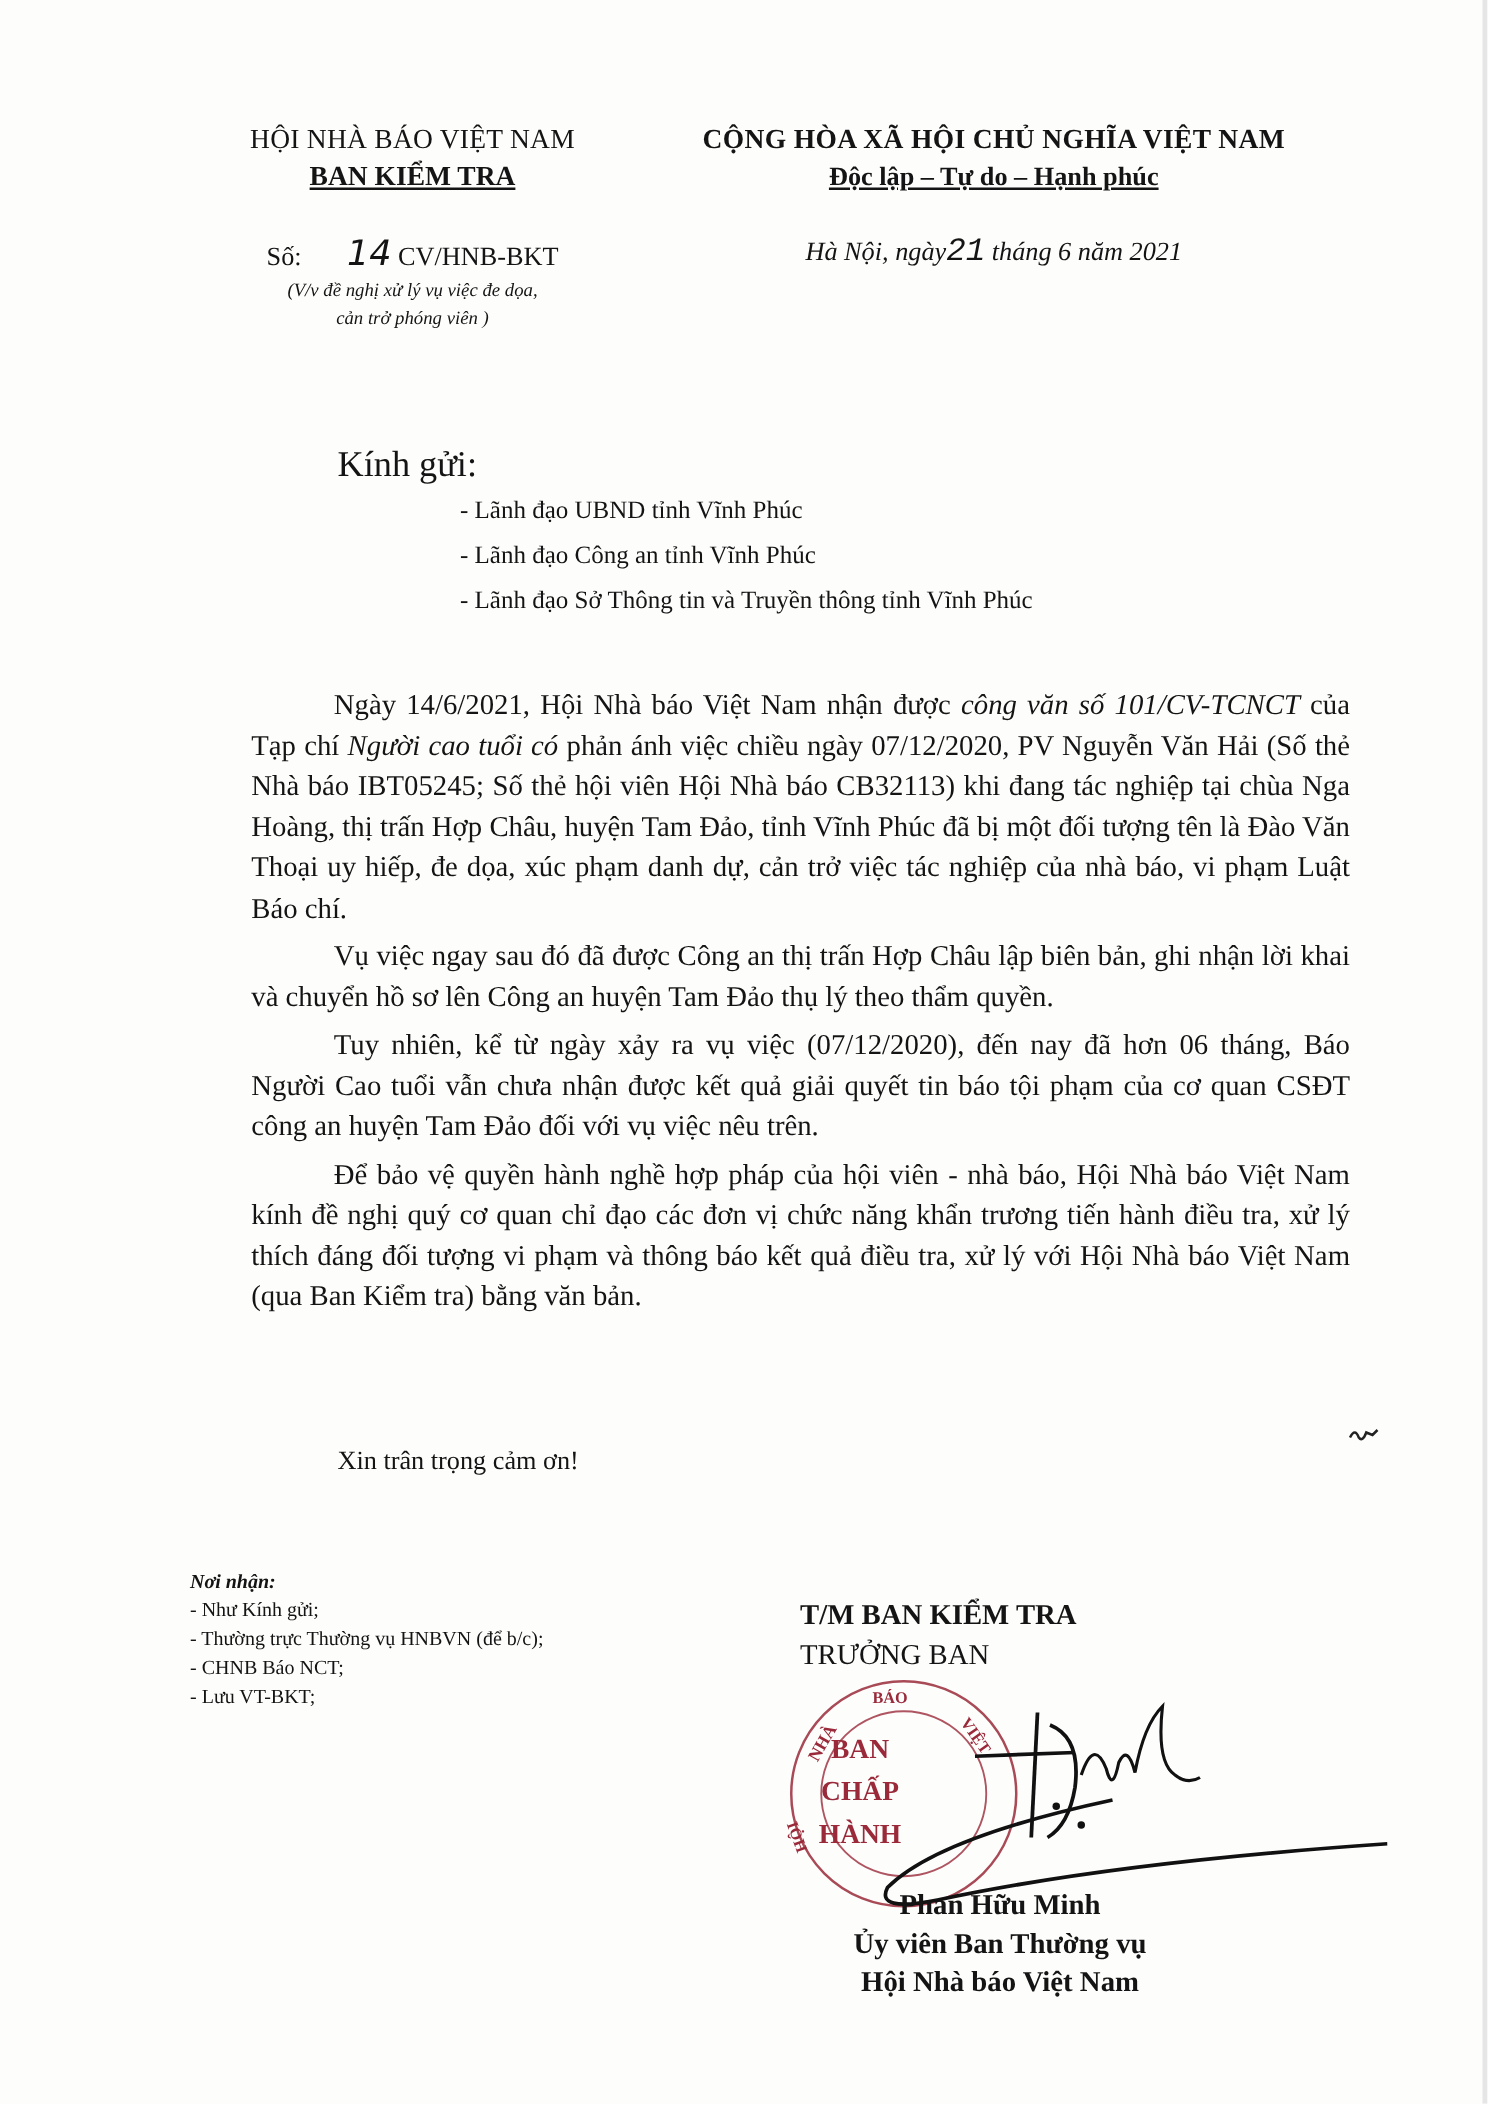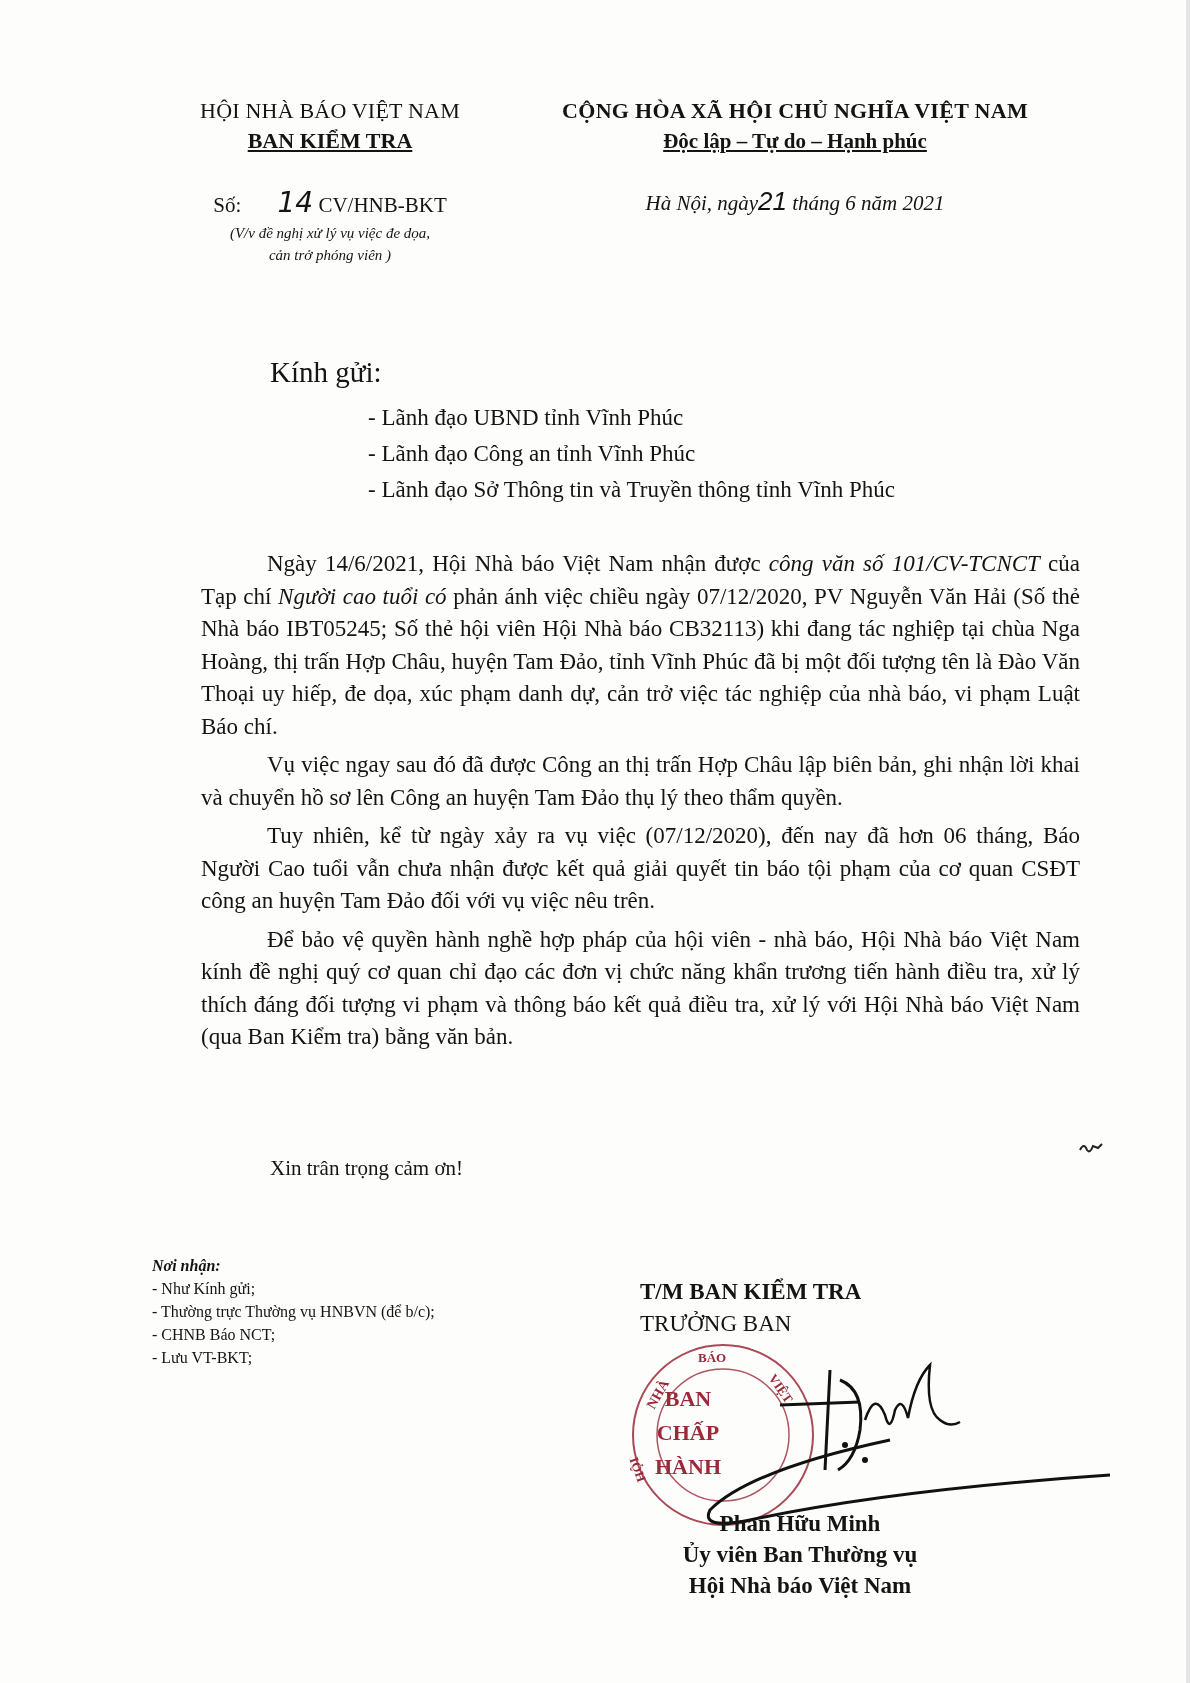--- a/index.html
+++ b/index.html
@@ -15,23 +15,23 @@
   .hdr-left { left: 150px; top: 96px; width: 360px; text-align: center; }
   .hdr-right { left: 515px; top: 96px; width: 560px; text-align: center; }
   .org { font-size: 22px; letter-spacing: 0.2px; line-height: 30px; }
   .dept { font-size: 22px; font-weight: bold; text-decoration: underline; line-height: 30px; display:inline-block; }
   .nation { font-size: 22px; font-weight: bold; line-height: 30px; letter-spacing: 0.3px; }
   .motto { font-size: 21px; font-weight: bold; text-decoration: underline; line-height: 30px; display:inline-block; }
   .docno { left: 150px; top: 186px; width: 360px; text-align: center; font-size: 21px; }
   .docno .num { font-family: "DejaVu Sans", sans-serif; font-size: 28px; font-weight: 300; font-style: italic; margin-left: 31px; }
   .subject { left: 150px; top: 222px; width: 360px; text-align: center; font-size: 15px; font-style: italic; line-height: 22px; }
   .dateline { left: 515px; top: 186px; width: 560px; text-align: center; font-size: 21px; font-style: italic; }
-  .dateline .day { font-family: Liberation Sans, sans-serif; font-size: 26px; font-style: italic; }
+  .dateline .day { font-family: Liberation Mono, monospace; font-size: 26px; font-style: italic; }
   .kinhgui { left: 270px; top: 356px; font-size: 29px; }
-  .recips { left: 368px; top: 400px; font-size: 23px; line-height: 36px; }
+  .recips { left: 368px; top: 390px; font-size: 20px; line-height: 36px; }
   .body {
     left: 200px; top: 548px; width: 880px;
     font-size: 23px; line-height: 32.5px; text-align: justify;
   }
   .body p { margin: 0 0 6px 1px; text-indent: 66px; }
   .thanks { left: 270px; top: 1156px; font-size: 21px; }
   .noinhan { left: 152px; top: 1254px; font-size: 16px; line-height: 23px; }
   .noinhan .ttl { font-weight: bold; font-style: italic; }
   .sig-block { left: 640px; top: 1276px; width: 320px; }
   .sig-title1 { font-size: 23px; font-weight: bold; line-height: 32px; }

